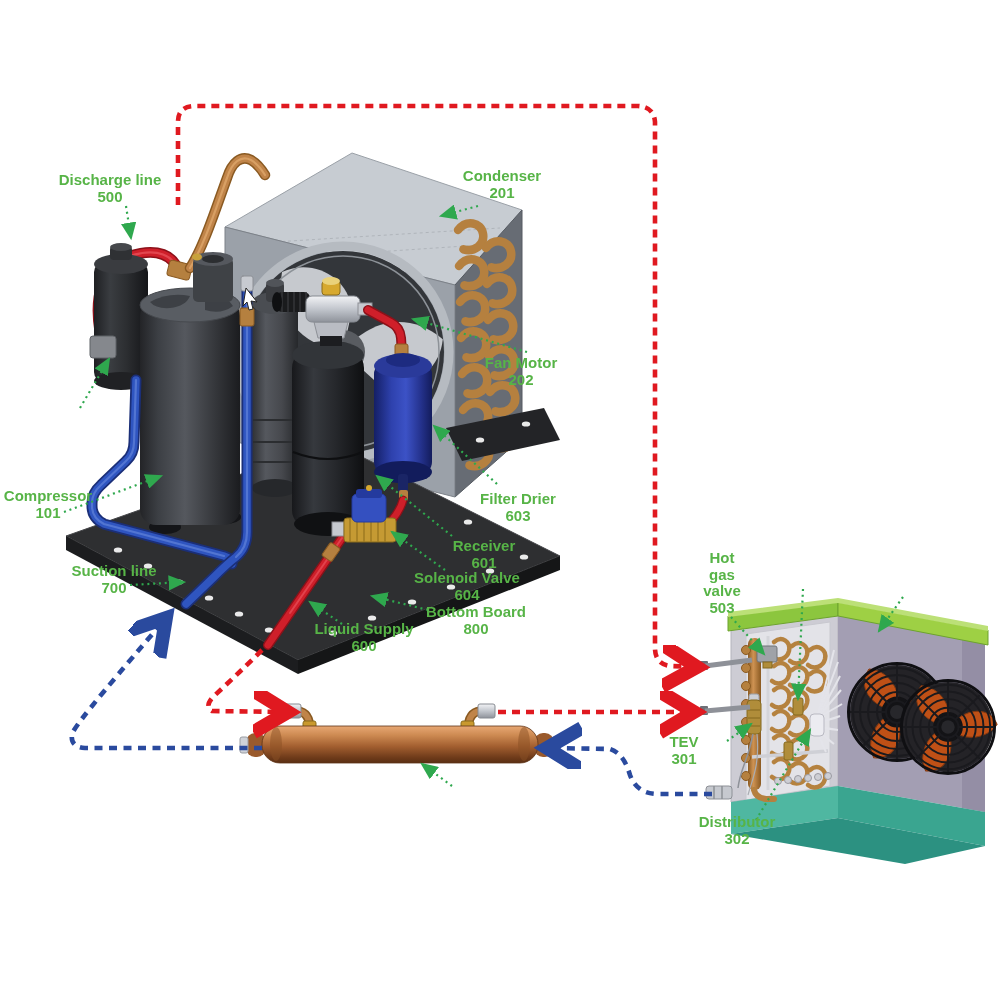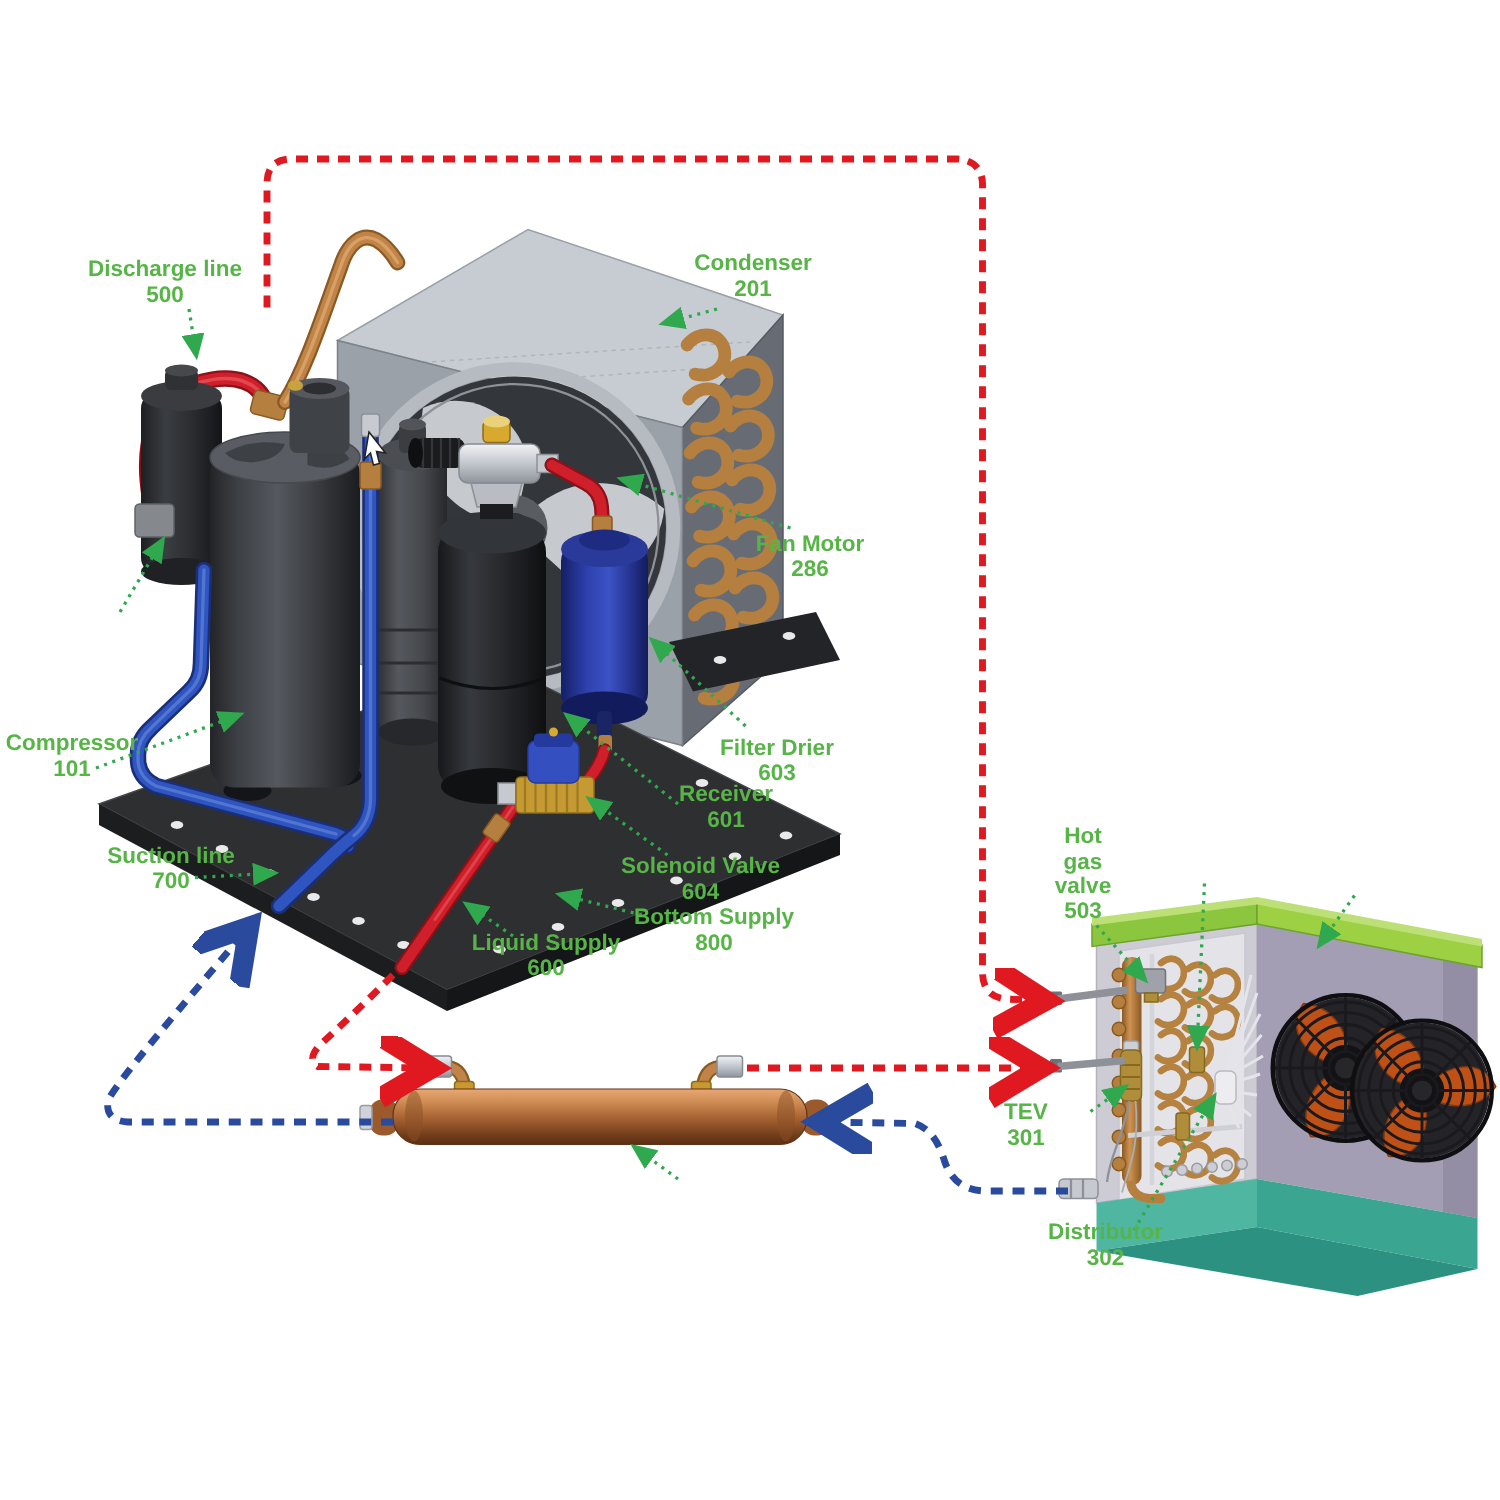--- a/index.html
+++ b/index.html
@@ -437,50 +437,50 @@
 </svg>
 
 <div class="lbl" style="left:110px;top:172px">
   <span>Discharge line</span>
   <span>500</span>
 </div>
 <div class="lbl" style="left:502px;top:168px">
   <span>Condenser</span>
   <span>201</span>
 </div>
-<div class="lbl" style="left:540px;top:355px">
+<div class="lbl" style="left:521px;top:355px">
   <span>Fan Motor</span>
-  <span>286</span>
+  <span>202</span>
 </div>
 <div class="lbl" style="left:48px;top:488px">
   <span>Compressor</span>
   <span>101</span>
 </div>
 <div class="lbl" style="left:114px;top:563px">
   <span>Suction line</span>
   <span>700</span>
 </div>
 <div class="lbl" style="left:364px;top:621px">
   <span>Liquid Supply</span>
   <span>600</span>
 </div>
 <div class="lbl" style="left:518px;top:491px">
   <span>Filter Drier</span>
   <span>603</span>
 </div>
-<div class="lbl" style="left:484px;top:522px">
+<div class="lbl" style="left:484px;top:538px">
   <span>Receiver</span>
   <span>601</span>
 </div>
 <div class="lbl" style="left:467px;top:570px">
   <span>Solenoid Valve</span>
   <span>604</span>
 </div>
 <div class="lbl" style="left:476px;top:604px">
-  <span>Bottom Supply</span>
+  <span>Bottom Board</span>
   <span>800</span>
 </div>
 <div class="lbl" style="left:722px;top:550px">
   <span>Hot</span>
   <span>gas</span>
   <span>valve</span>
   <span>503</span>
 </div>
 <div class="lbl" style="left:684px;top:734px">
   <span>TEV</span>

